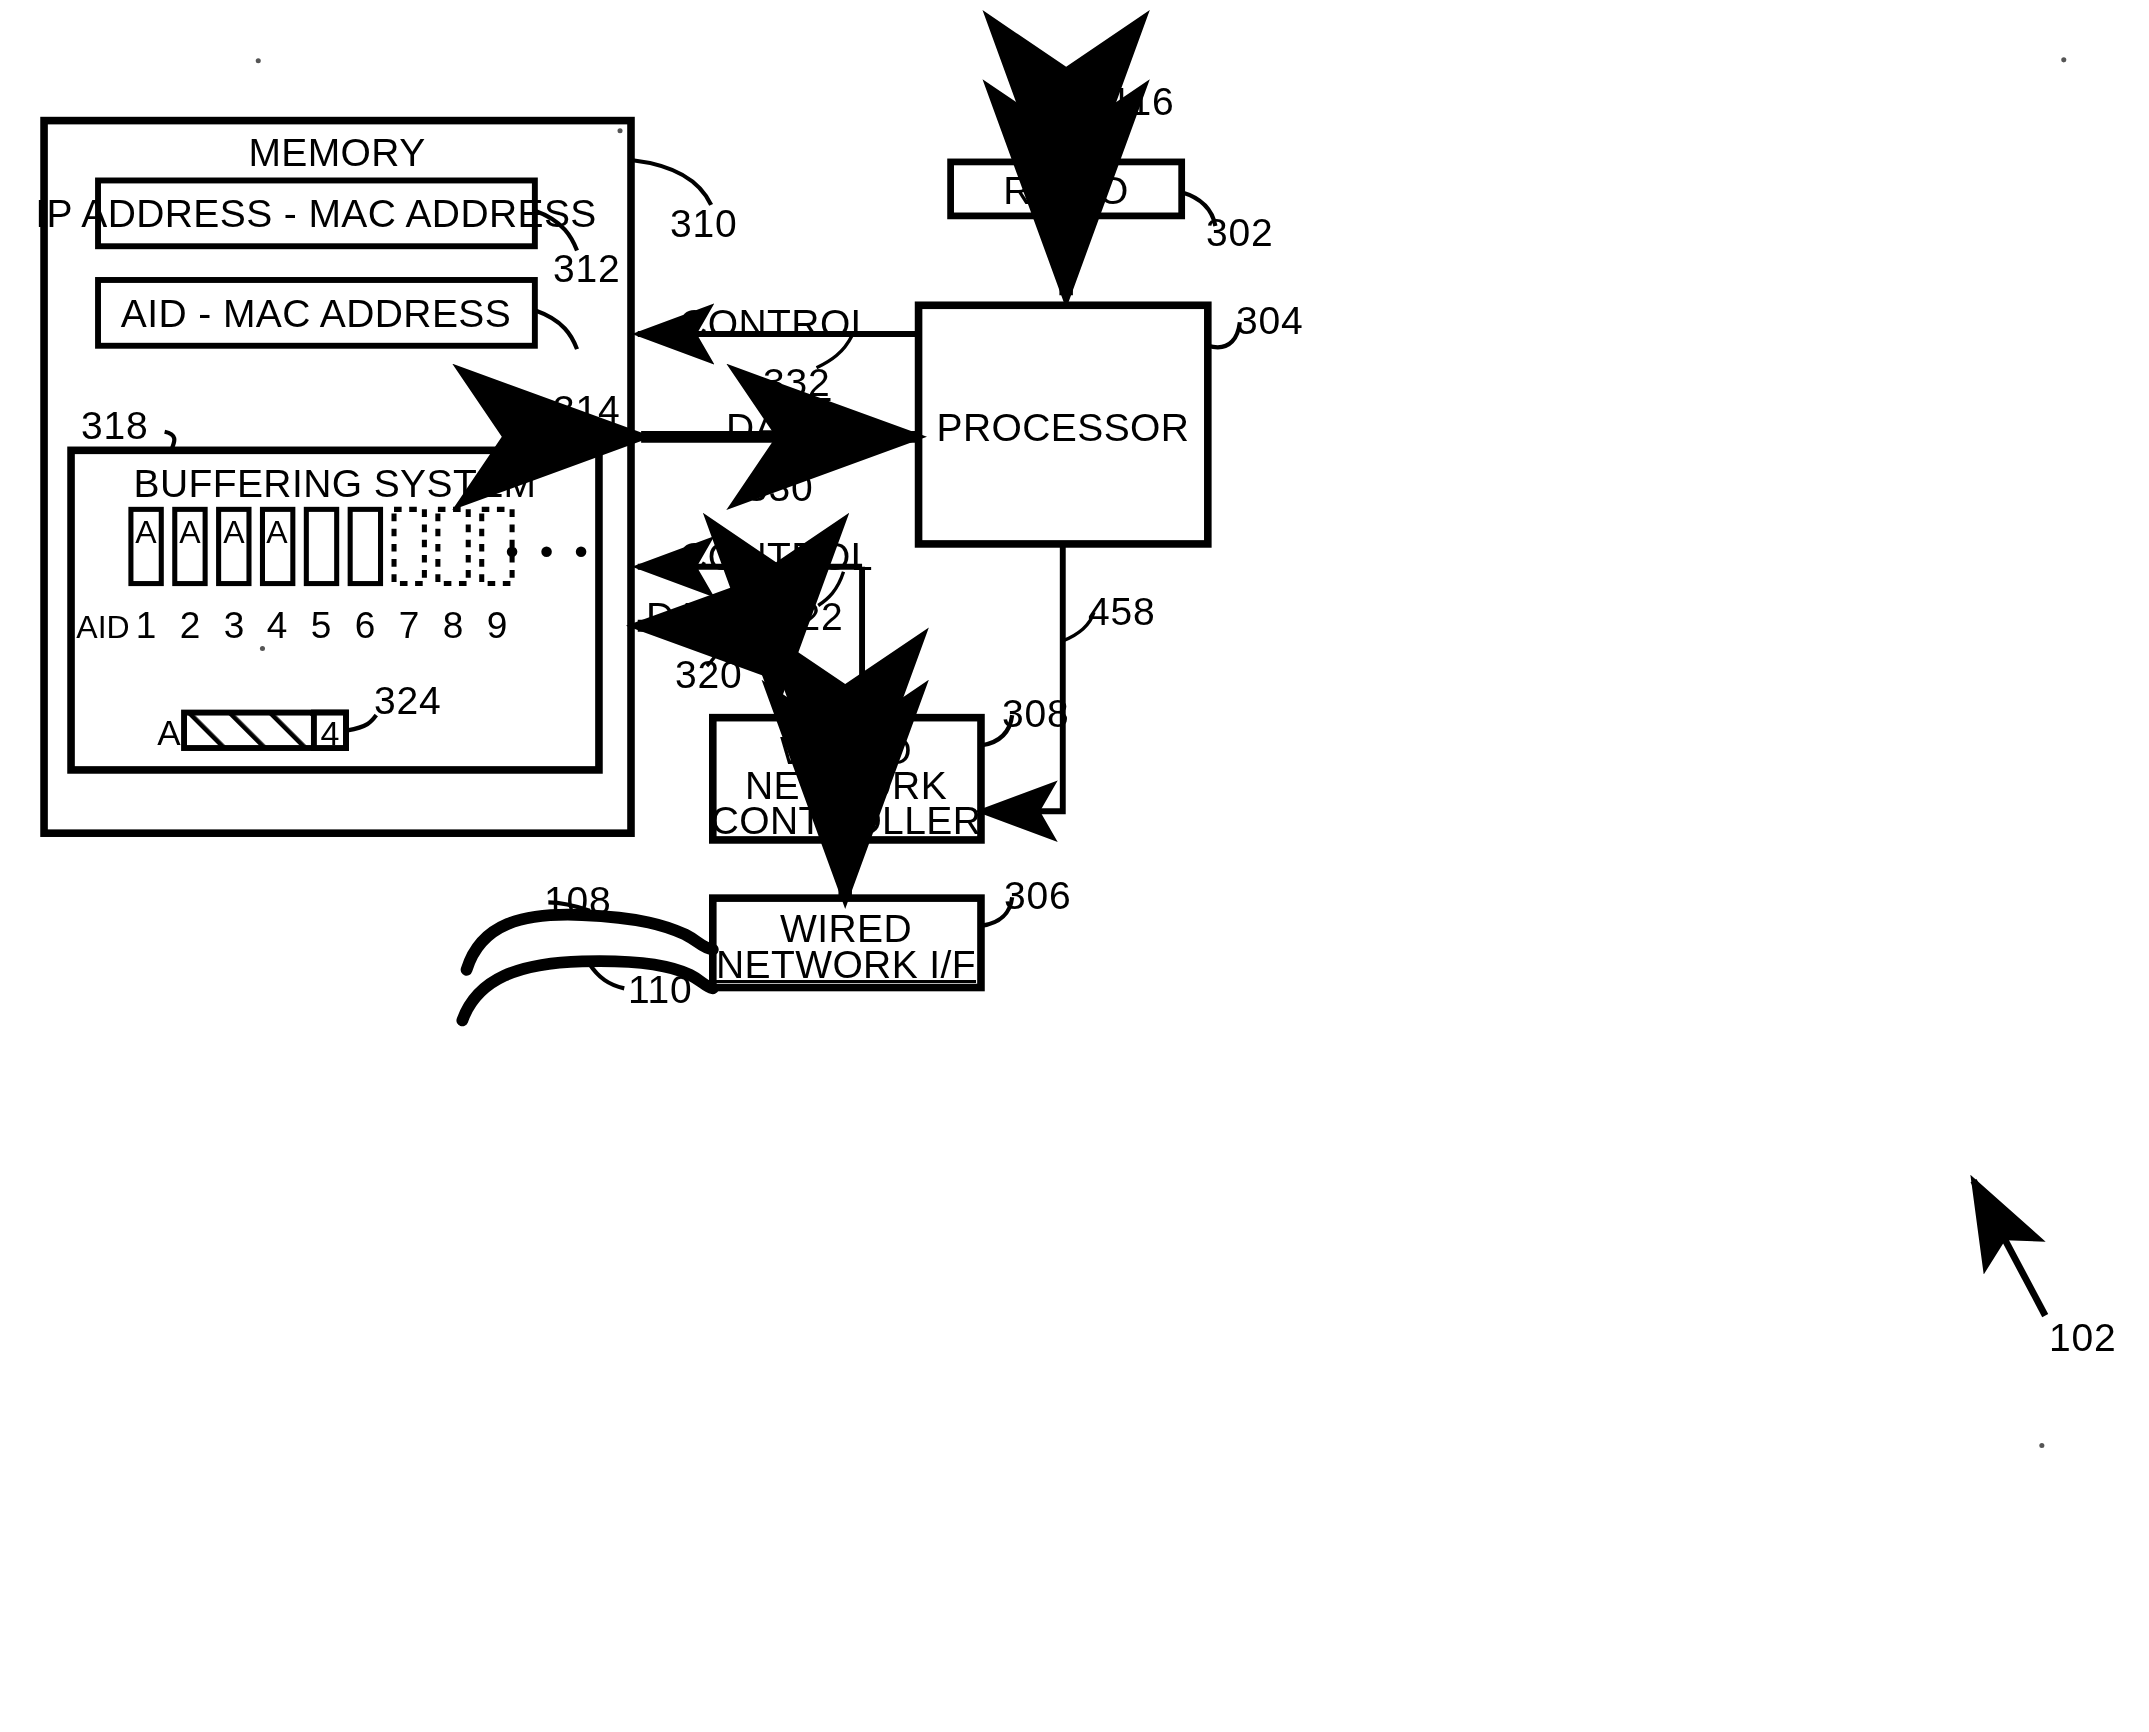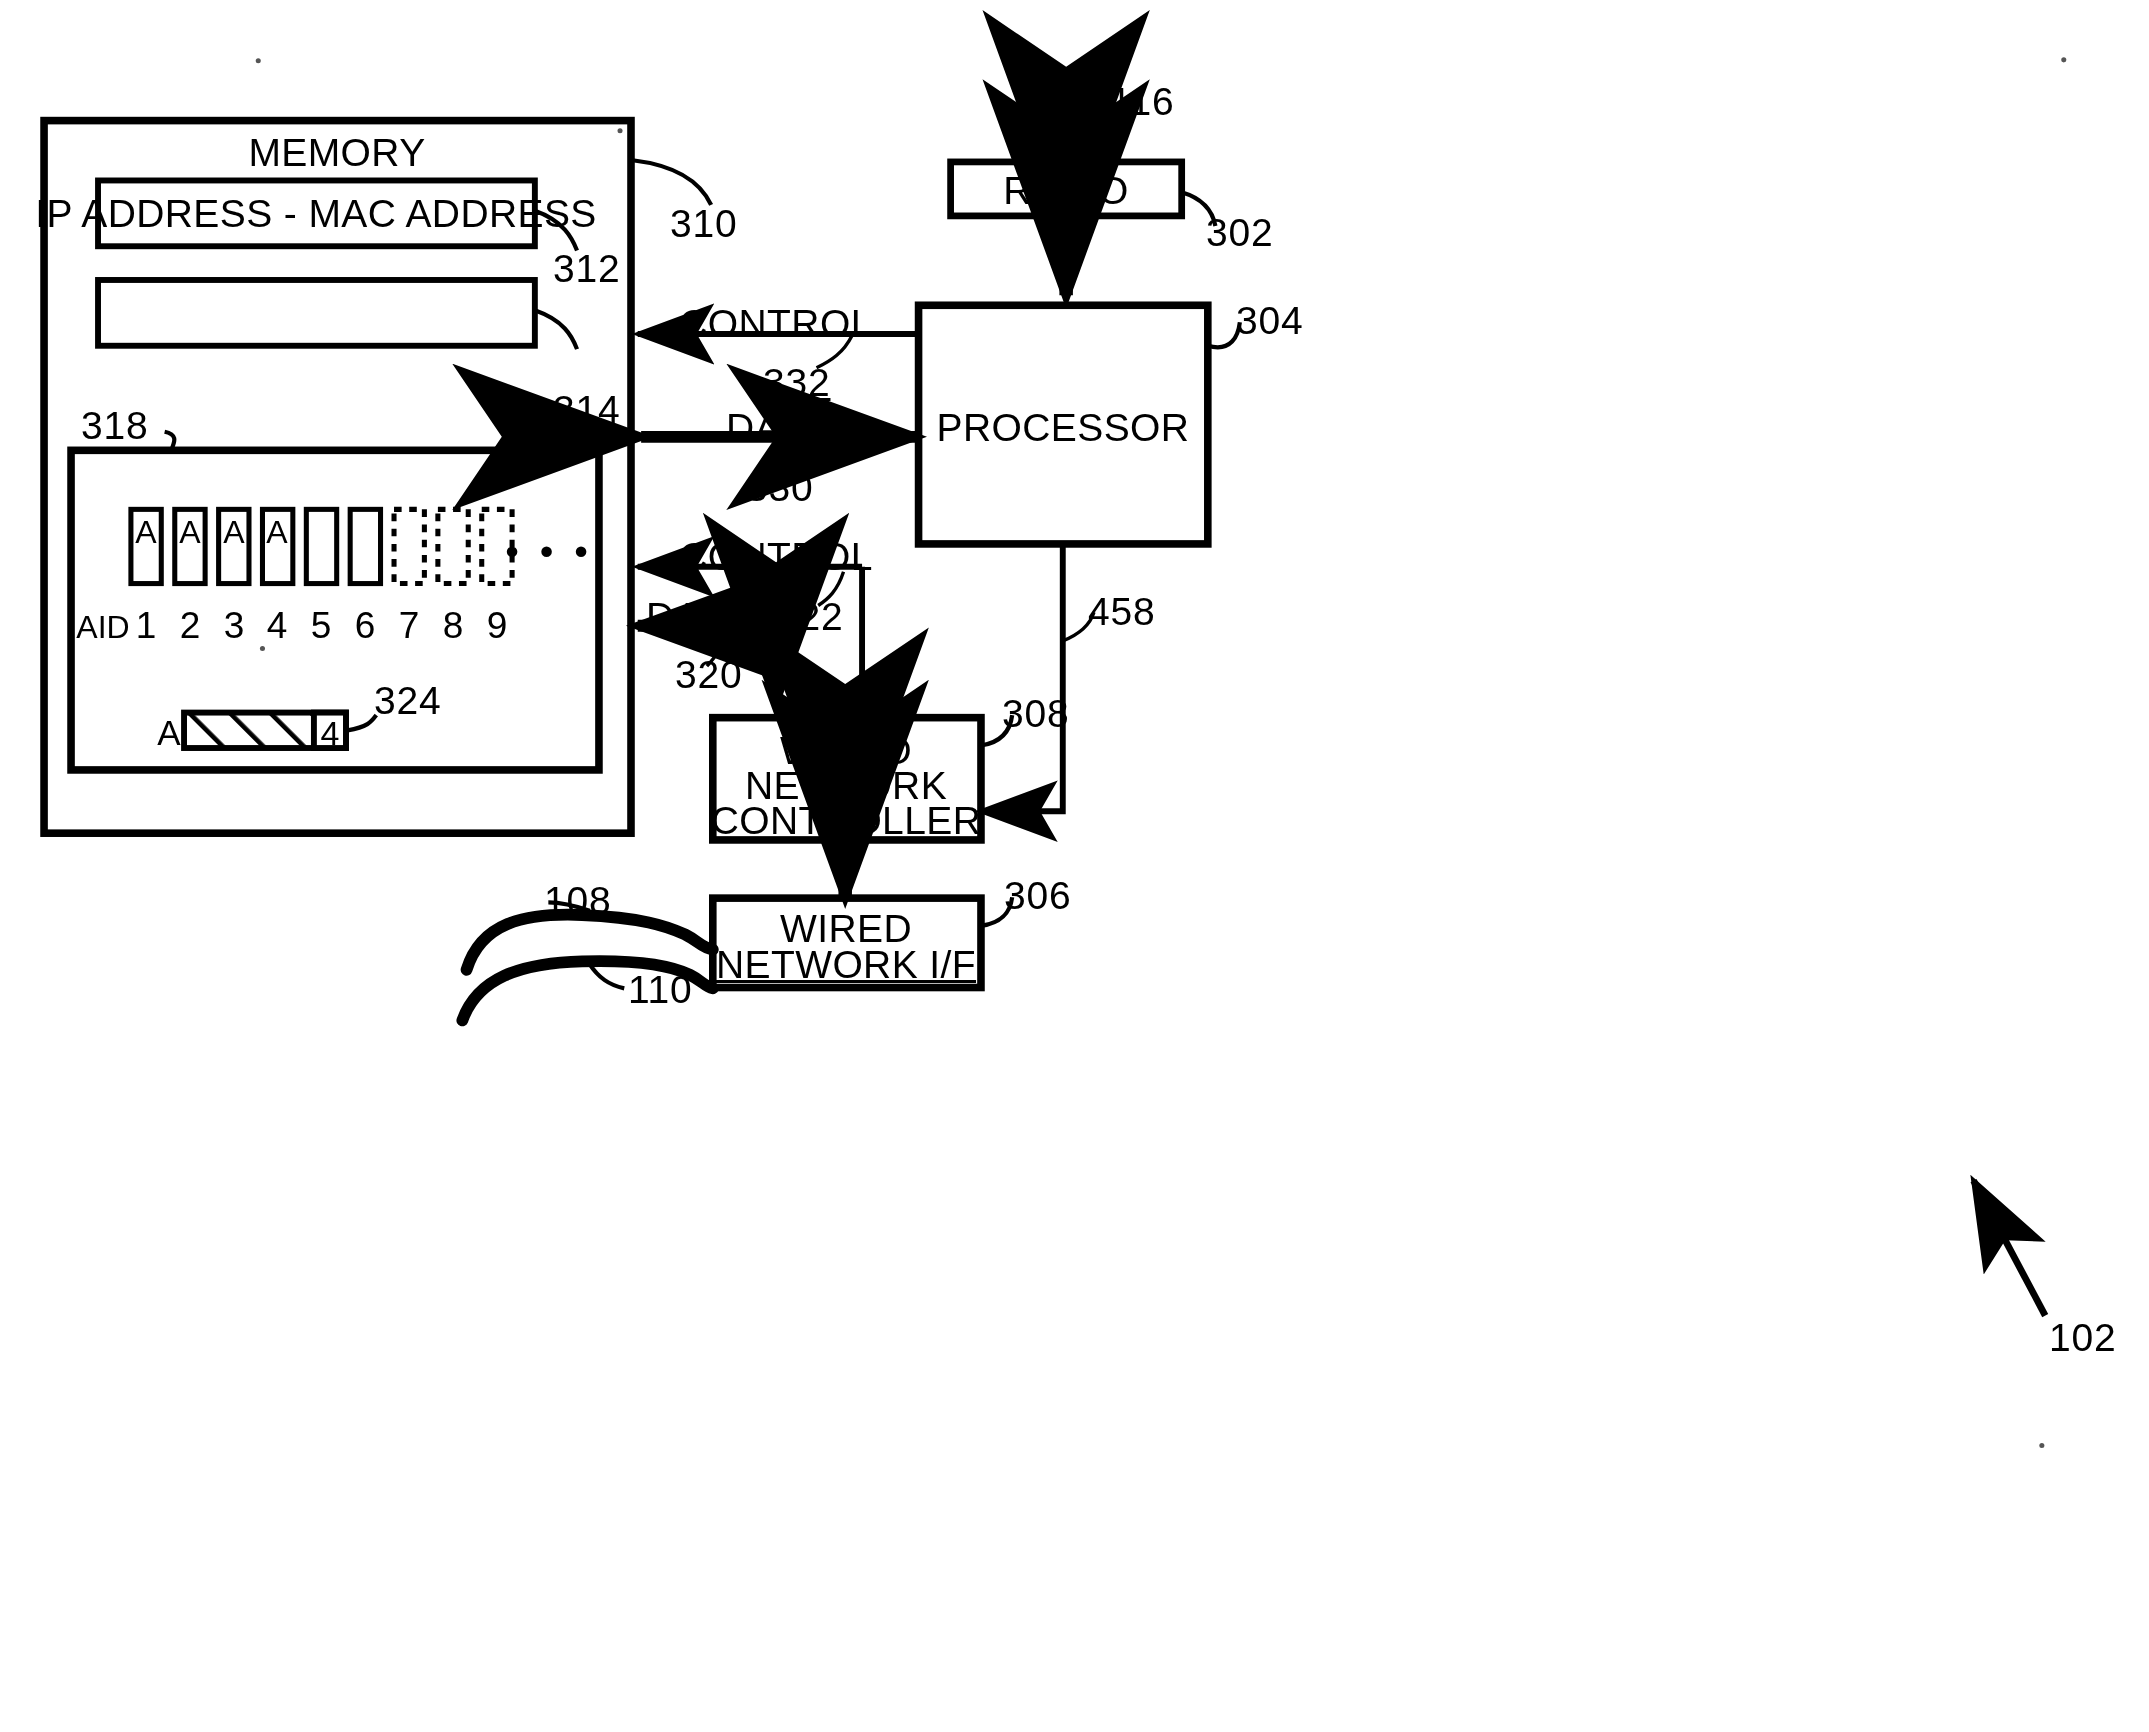--- a/index.html
+++ b/index.html
@@ -141,25 +141,27 @@
 
     <circle cx="306" cy="72" r="3" fill="#555"></circle>
     <circle cx="735" cy="155" r="3" fill="#555"></circle>
     <circle cx="311" cy="769" r="3" fill="#555"></circle>
     <circle cx="2447" cy="71" r="3" fill="#555"></circle>
     <circle cx="2421" cy="1714" r="3" fill="#555"></circle>
   </svg>
 
   <div class="lbl boxtxt ctr" style="left:337px;top:131px;">MEMORY</div>
   <div class="lbl boxtxt ctr" style="left:316px;top:192px;">IP ADDRESS - MAC ADDRESS</div>
+  <div class="lbl boxtxt ctr" style="left:316px;top:292px;">AID - MAC ADDRESS</div>
 
   <div class="lbl ref" style="left:553px;top:247px;">312</div>
   <div class="lbl ref" style="left:553px;top:347px;margin-top:41px;">314</div>
   <div class="lbl ref" style="left:670px;top:202px;">310</div>
 
+  <div class="lbl boxtxt ctr" style="left:335px;top:462px;">BUFFERING SYSTEM</div>
   <div class="lbl ref" style="left:81px;top:404px;">318</div>
 
   <div class="lbl ctr" style="left:146px;top:514px;font-size:32px;">A</div>
   <div class="lbl ctr" style="left:190px;top:514px;font-size:32px;">A</div>
   <div class="lbl ctr" style="left:234px;top:514px;font-size:32px;">A</div>
   <div class="lbl ctr" style="left:277px;top:514px;font-size:32px;">A</div>
   <div class="lbl ctr" style="left:321px;top:514px;font-size:32px;"></div>
   <div class="lbl ctr" style="left:365px;top:514px;font-size:32px;"></div>
 
   <div class="lbl ctr" style="left:103px;top:609px;font-size:32px;">AID</div>

